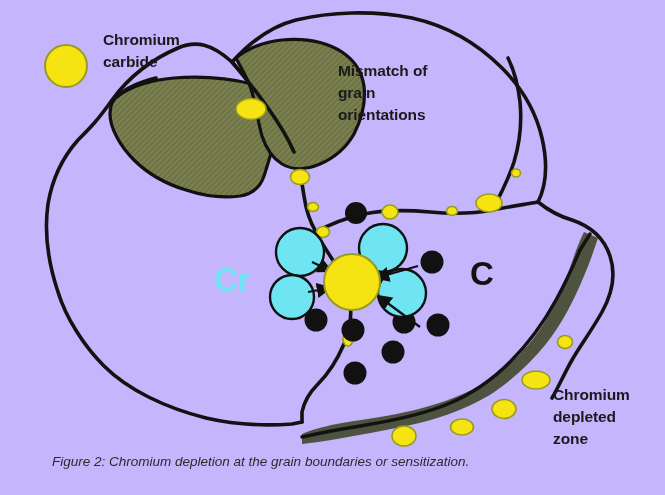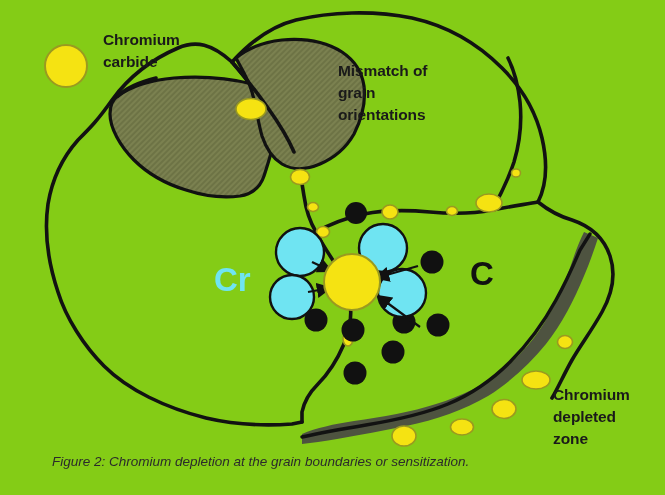--- a/index.html
+++ b/index.html
@@ -8,21 +8,21 @@
     padding: 0;
     background: #ffffff;
   }
   body {
     font-family: "Liberation Sans", sans-serif;
   }
   #figure-root {
     position: relative;
     width: 665px;
     height: 495px;
-    background: #84cc16;
+    background: #c4b5fd;
     overflow: hidden;
   }
   #diagram-svg {
     position: absolute;
     left: 0;
     top: 0;
     width: 665px;
     height: 495px;
     display: block;
   }

